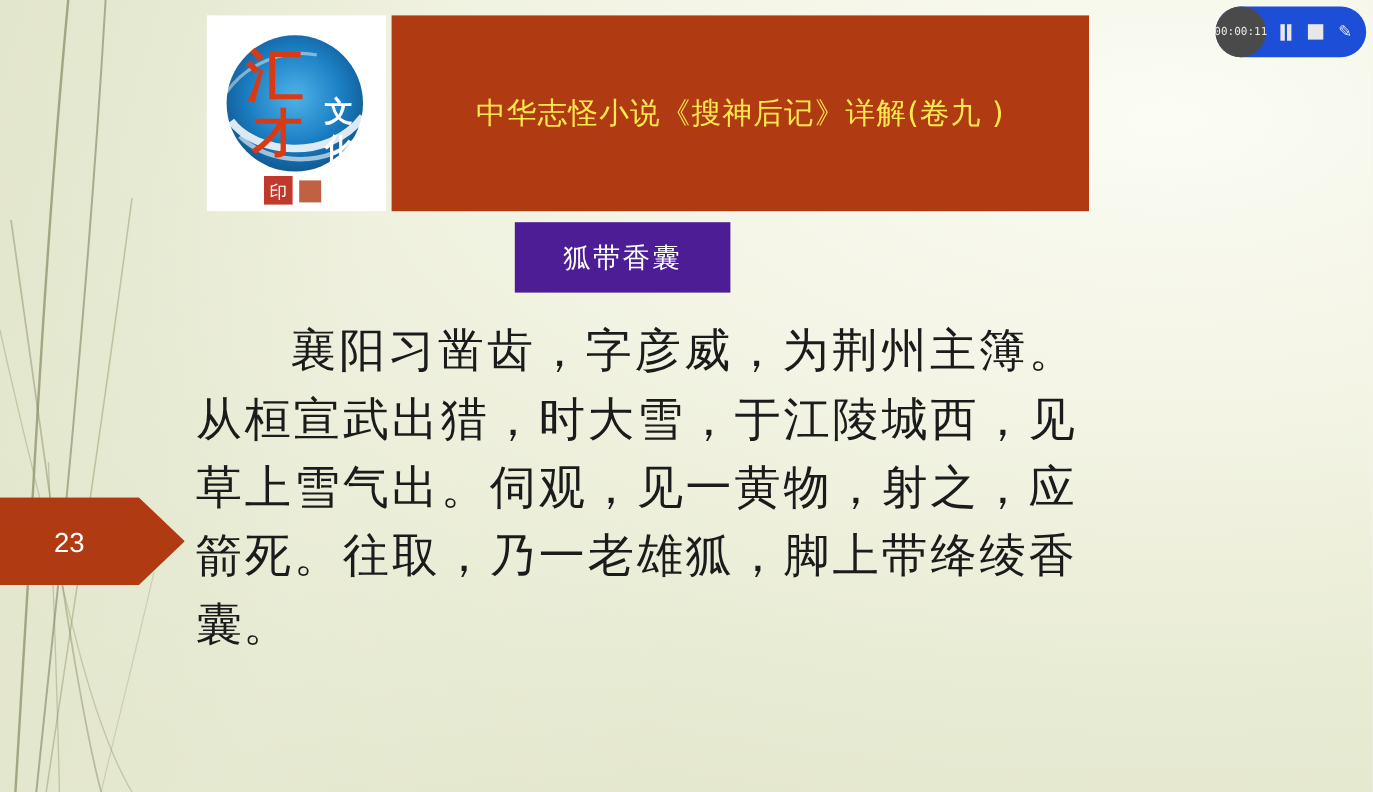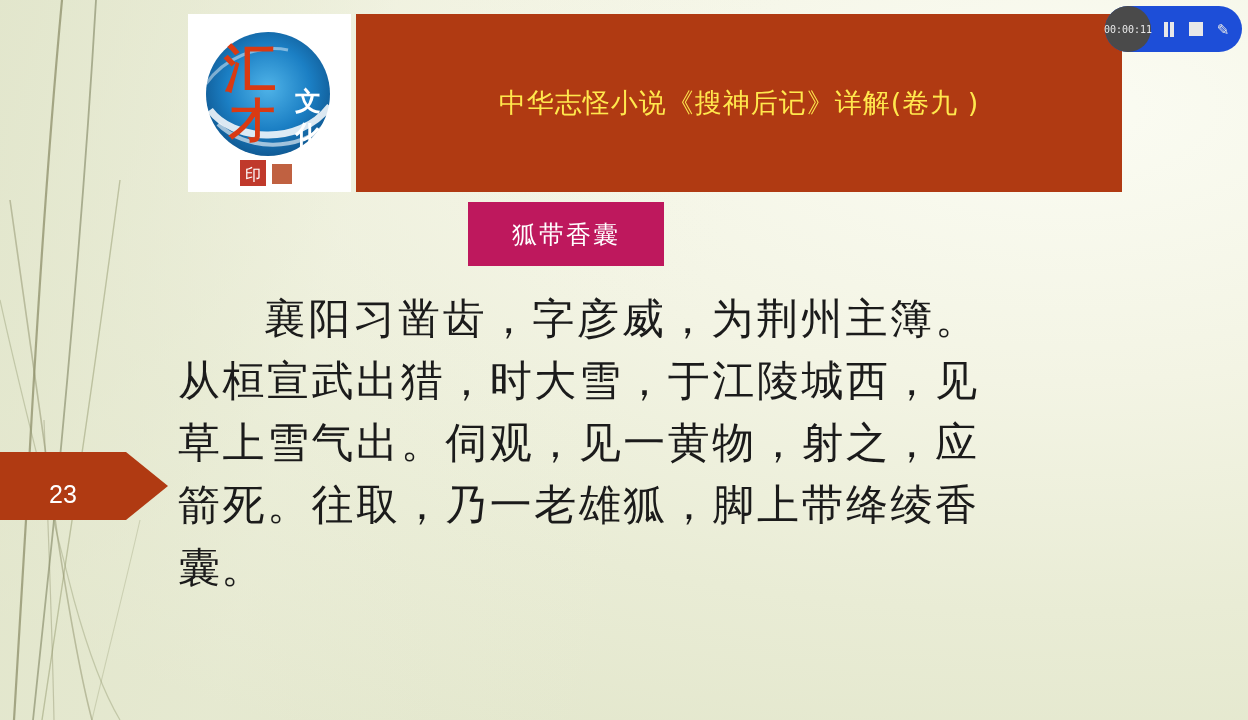--- a/index.html
+++ b/index.html
@@ -43,21 +43,21 @@
     top: 14px;
     width: 163px;
     height: 178px;
     background: #ffffff;
     overflow: hidden;
   }
   .title-banner {
     position: absolute;
     left: 356px;
     top: 14px;
-    width: 766px;
+    width: 634px;
     height: 178px;
     background: #b03a12;
     display: flex;
     flex-direction: column;
     align-items: center;
     justify-content: center;
     gap: 10px;
   }
   .title-line {
     color: #ffe84d;
@@ -66,21 +66,21 @@
     font-family: "DejaVu Sans", "Liberation Sans", sans-serif;
     white-space: nowrap;
   }
   
   .section-chip {
     position: absolute;
     left: 468px;
     top: 202px;
     width: 196px;
     height: 64px;
-    background: #be185d;
+    background: #4c1d95;
     color: #ffffff;
     display: flex;
     align-items: center;
     justify-content: center;
     font-size: 25px;
     letter-spacing: 2px;
     font-family: "DejaVu Sans", "Liberation Sans", sans-serif;
   }
   
   .body-text {
@@ -95,21 +95,21 @@
     letter-spacing: 1px;
     text-align: justify;
   }
   .body-text .indent { display: inline-block; width: 84px; }
   
   .page-tag {
     position: absolute;
     left: 0;
     top: 452px;
     width: 168px;
-    height: 68px;
+    height: 80px;
   }
   .page-tag-shape {
     position: absolute;
     inset: 0;
     background: #b03a12;
     clip-path: polygon(0 0, 126px 0, 168px 50%, 126px 100%, 0 100%);
   }
   .page-tag-num {
     position: absolute;
     left: 0;

